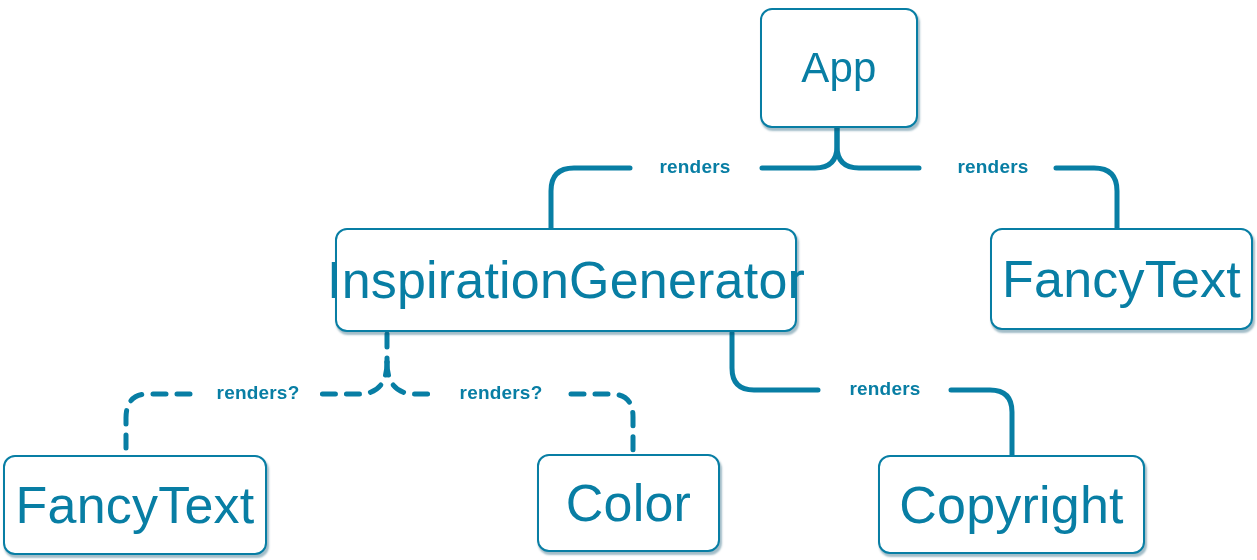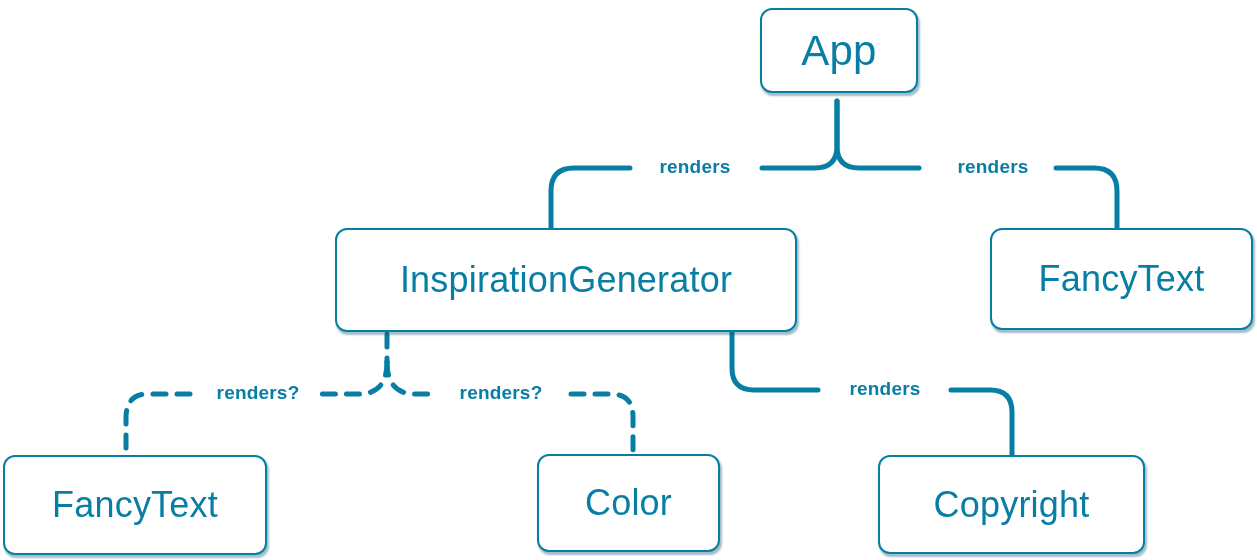--- a/index.html
+++ b/index.html
@@ -37,27 +37,27 @@
   .node {
     position: absolute;
     z-index: 2;
     display: flex;
     align-items: center;
     justify-content: center;
     background: var(--node-fill);
     border: 2.5px solid var(--accent);
     border-radius: 12px;
     color: var(--accent);
-    font-size: 36px;
+    font-size: 52px;
     font-weight: 500;
     letter-spacing: 0.2px;
     box-shadow: 1.5px 3px 2px rgba(13, 82, 111, 0.38);
     white-space: nowrap;
   }
-  #node-app                   { left: 760px; top: 8px;   width: 158px; height: 85px;  font-size: 42px; justify-content: center; }
+  #node-app                   { left: 760px; top: 8px;   width: 158px; height: 120px;  font-size: 42px; justify-content: center; }
   #node-inspiration-generator { left: 335px; top: 228px; width: 462px; height: 104px; }
   #node-fancy-text-top        { left: 990px; top: 228px; width: 263px; height: 102px; }
   #node-fancy-text-bottom     { left: 3px;   top: 455px; width: 264px; height: 100px; }
   #node-color                 { left: 537px; top: 454px; width: 183px; height: 98px;  }
   #node-copyright             { left: 878px; top: 455px; width: 267px; height: 99px;  }
   .edge-label {
     position: absolute;
     z-index: 2;
     transform: translate(-50%, -50%);
     color: var(--accent);

